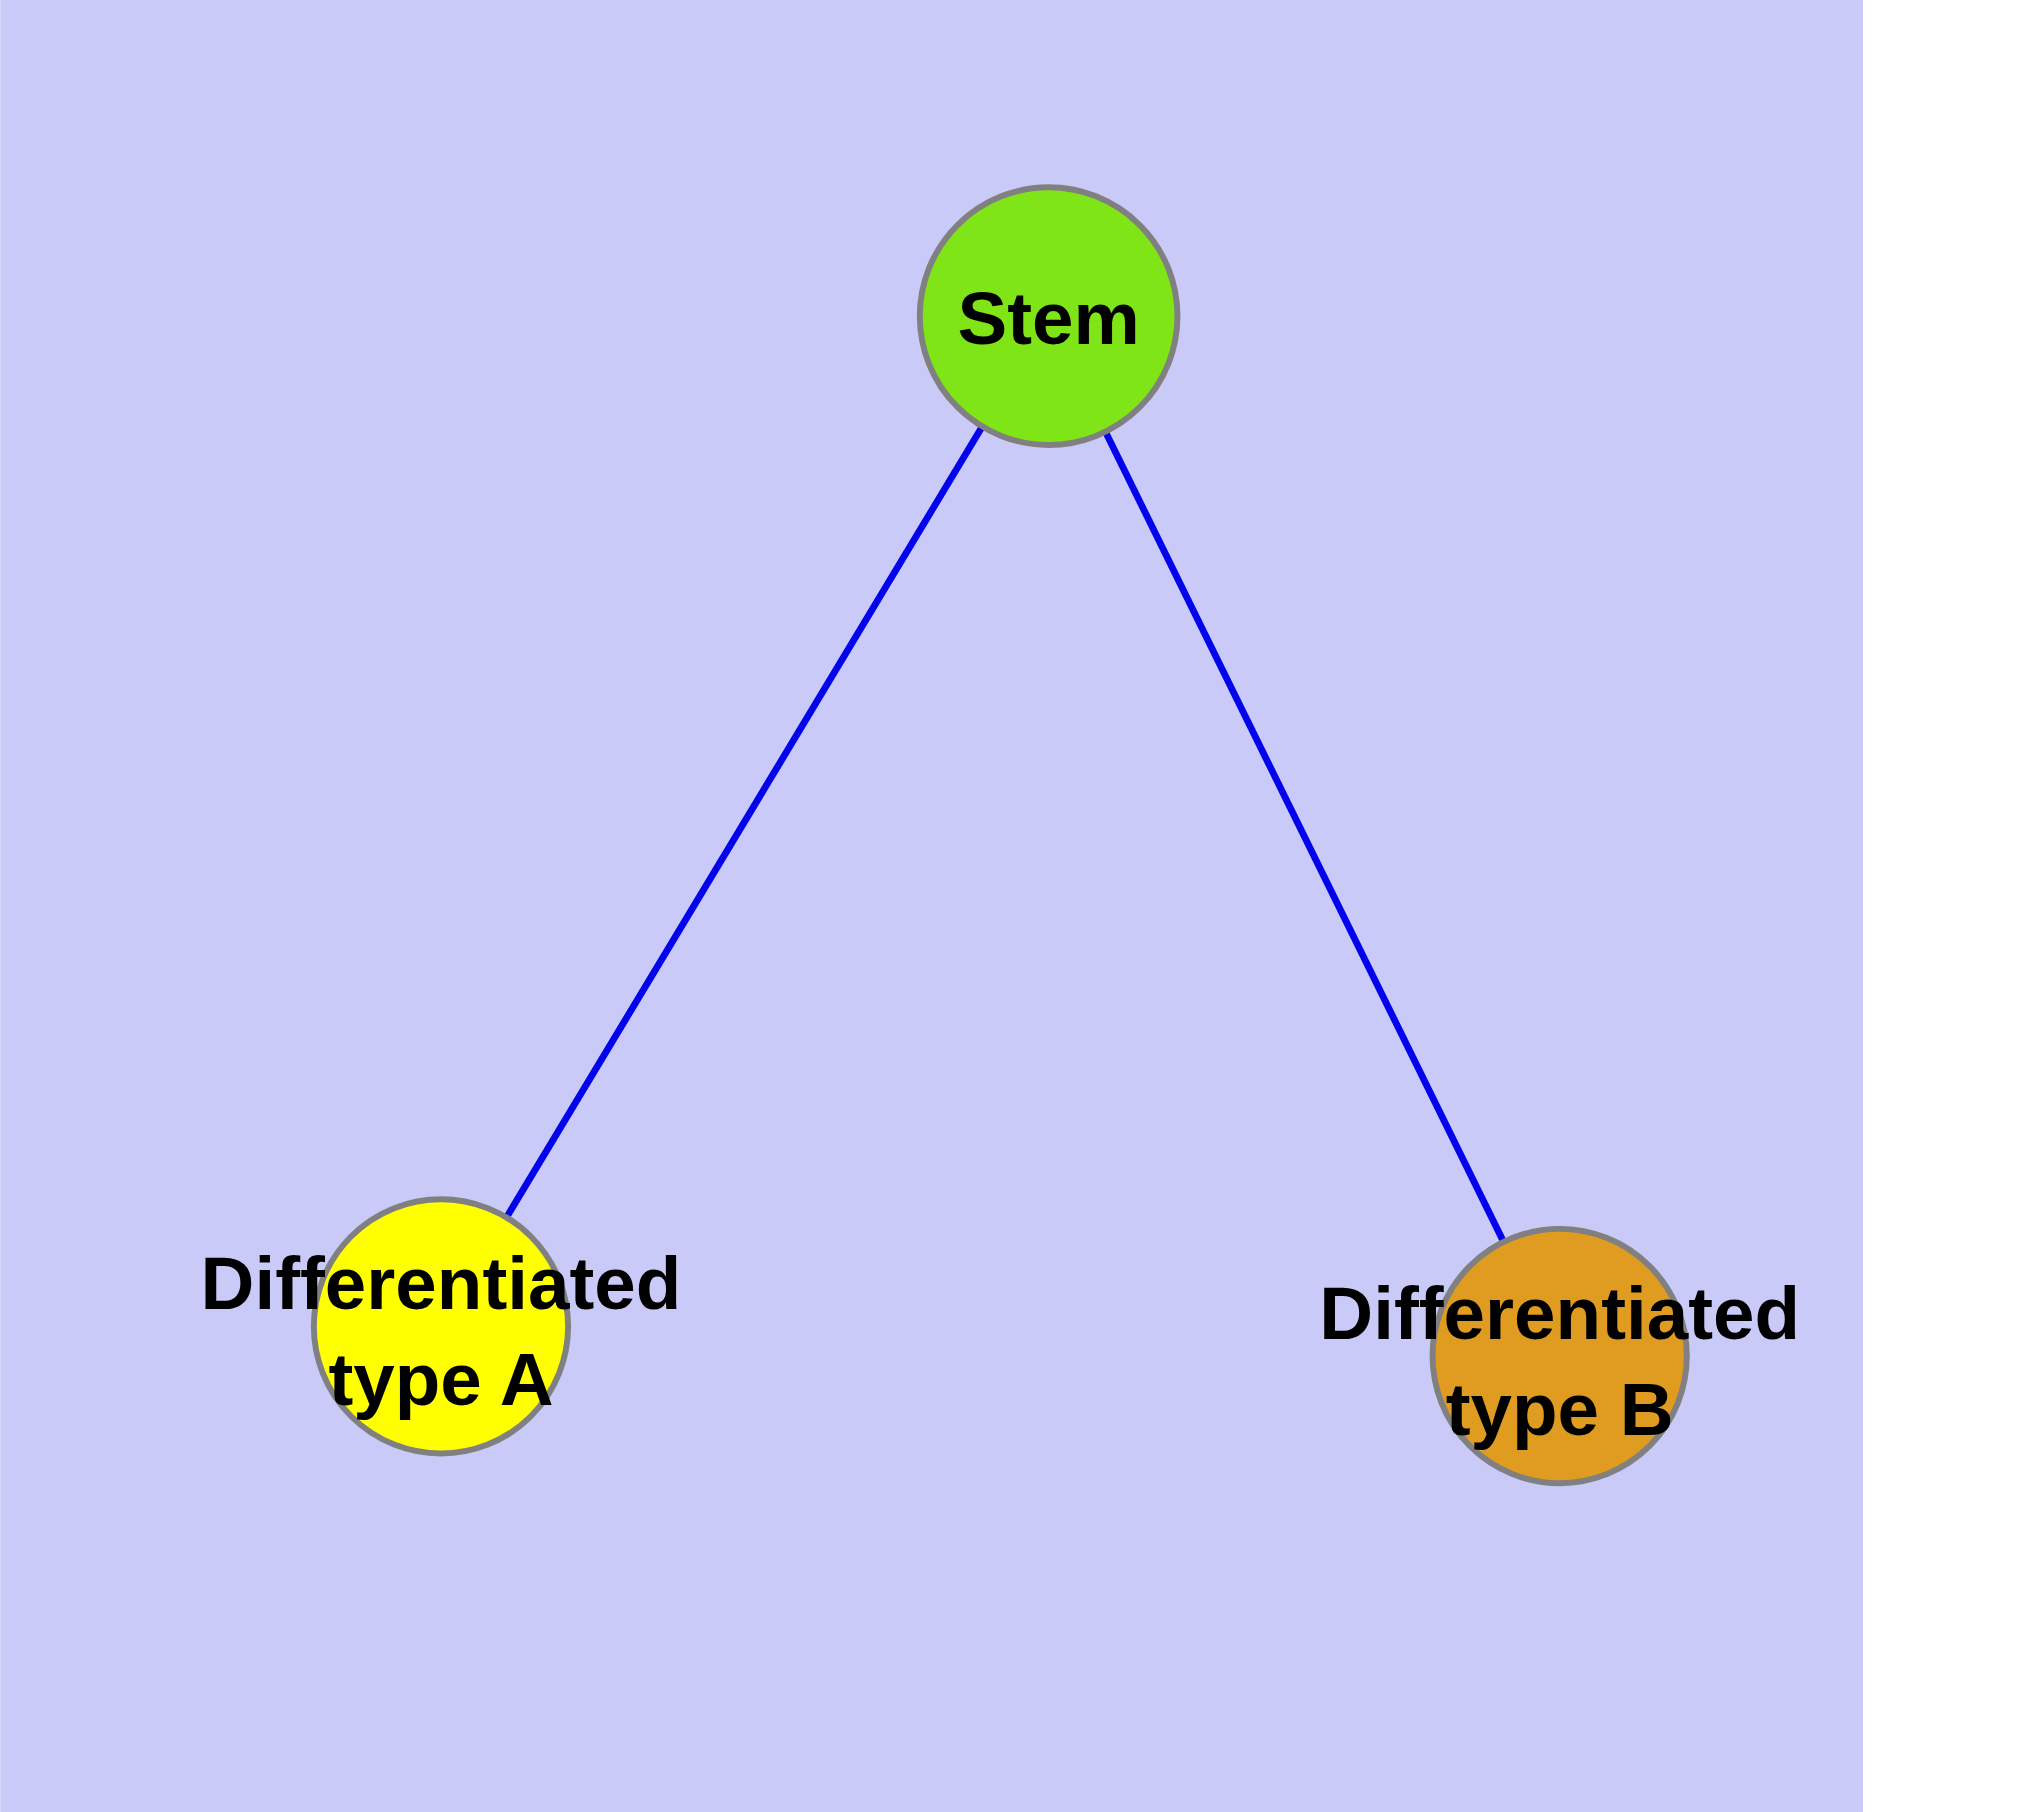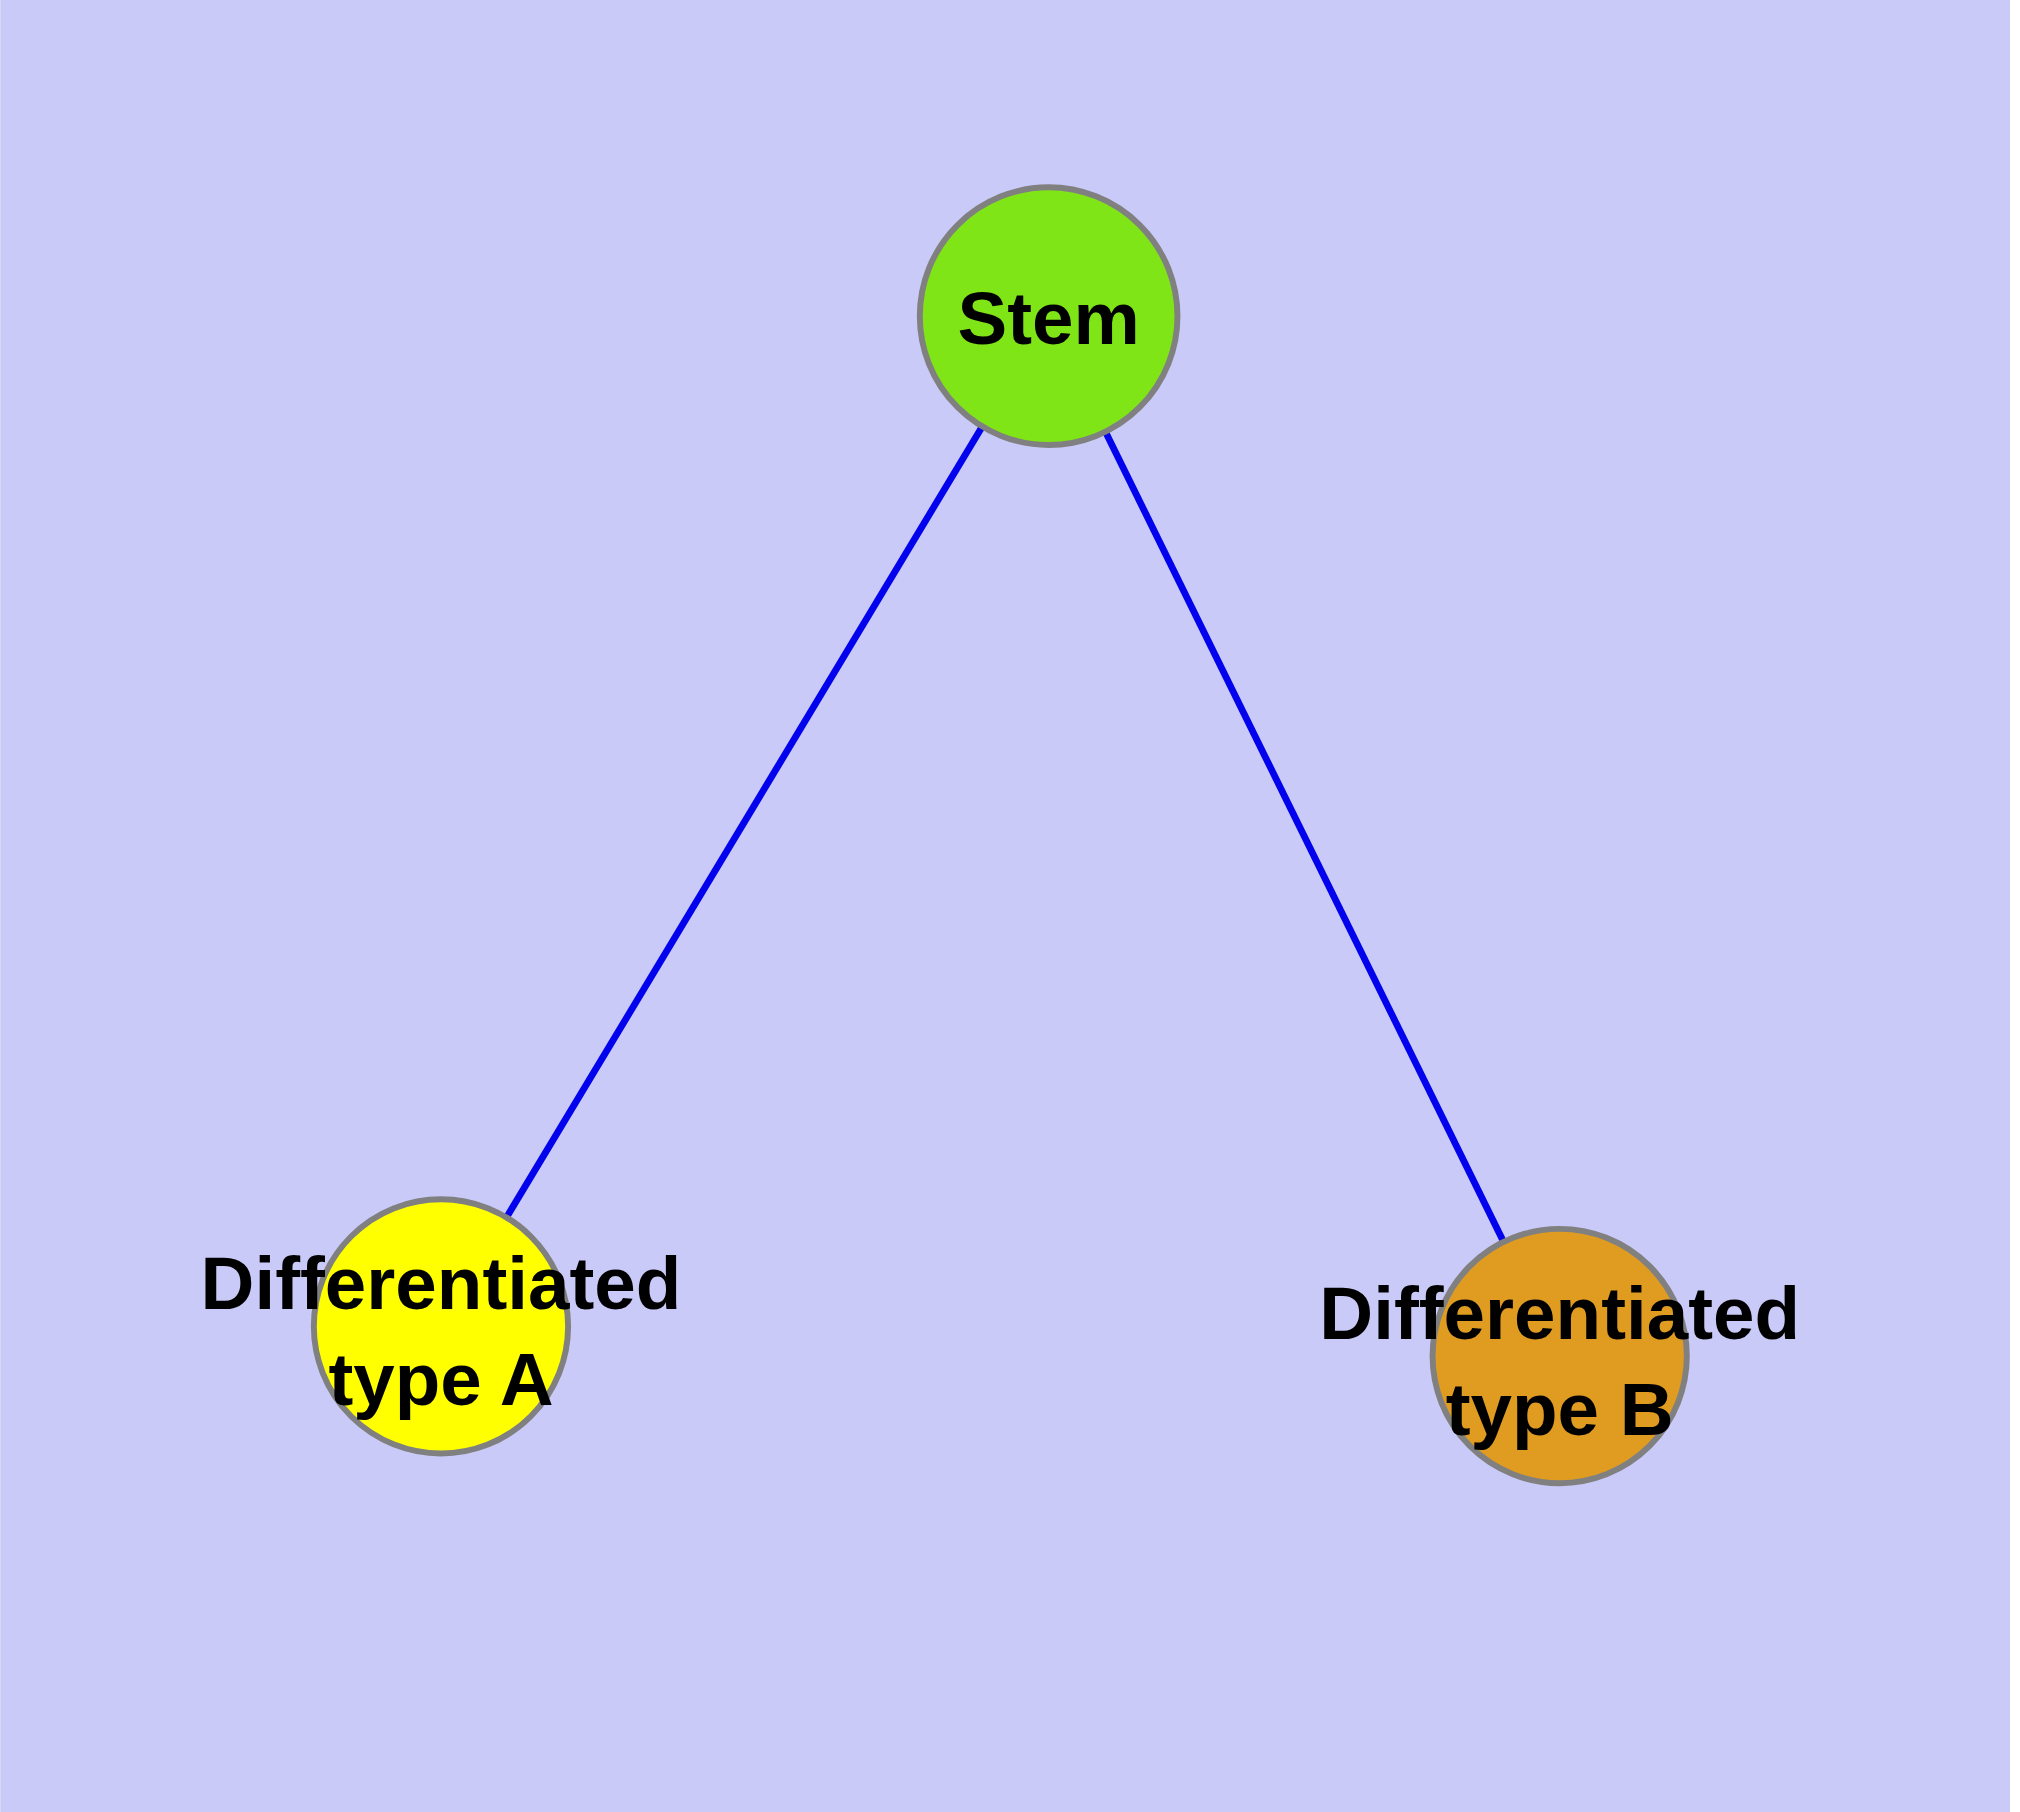--- a/index.html
+++ b/index.html
@@ -1,21 +1,21 @@
 <!DOCTYPE html>
 <html style="font-size:13.6px"><head>
 <meta charset="utf-8">
 <style>
   html, body {
     margin: 0;
     padding: 0;
   }
   .stage {
     position: relative;
-    width: 2010px;
+    width: 1863px;
     height: 1812px;
     overflow: hidden;
     font-family: "Liberation Sans", sans-serif;
   }
   .stage svg {
     position: absolute;
     top: 0;
     left: 0;
     display: block;
   }

